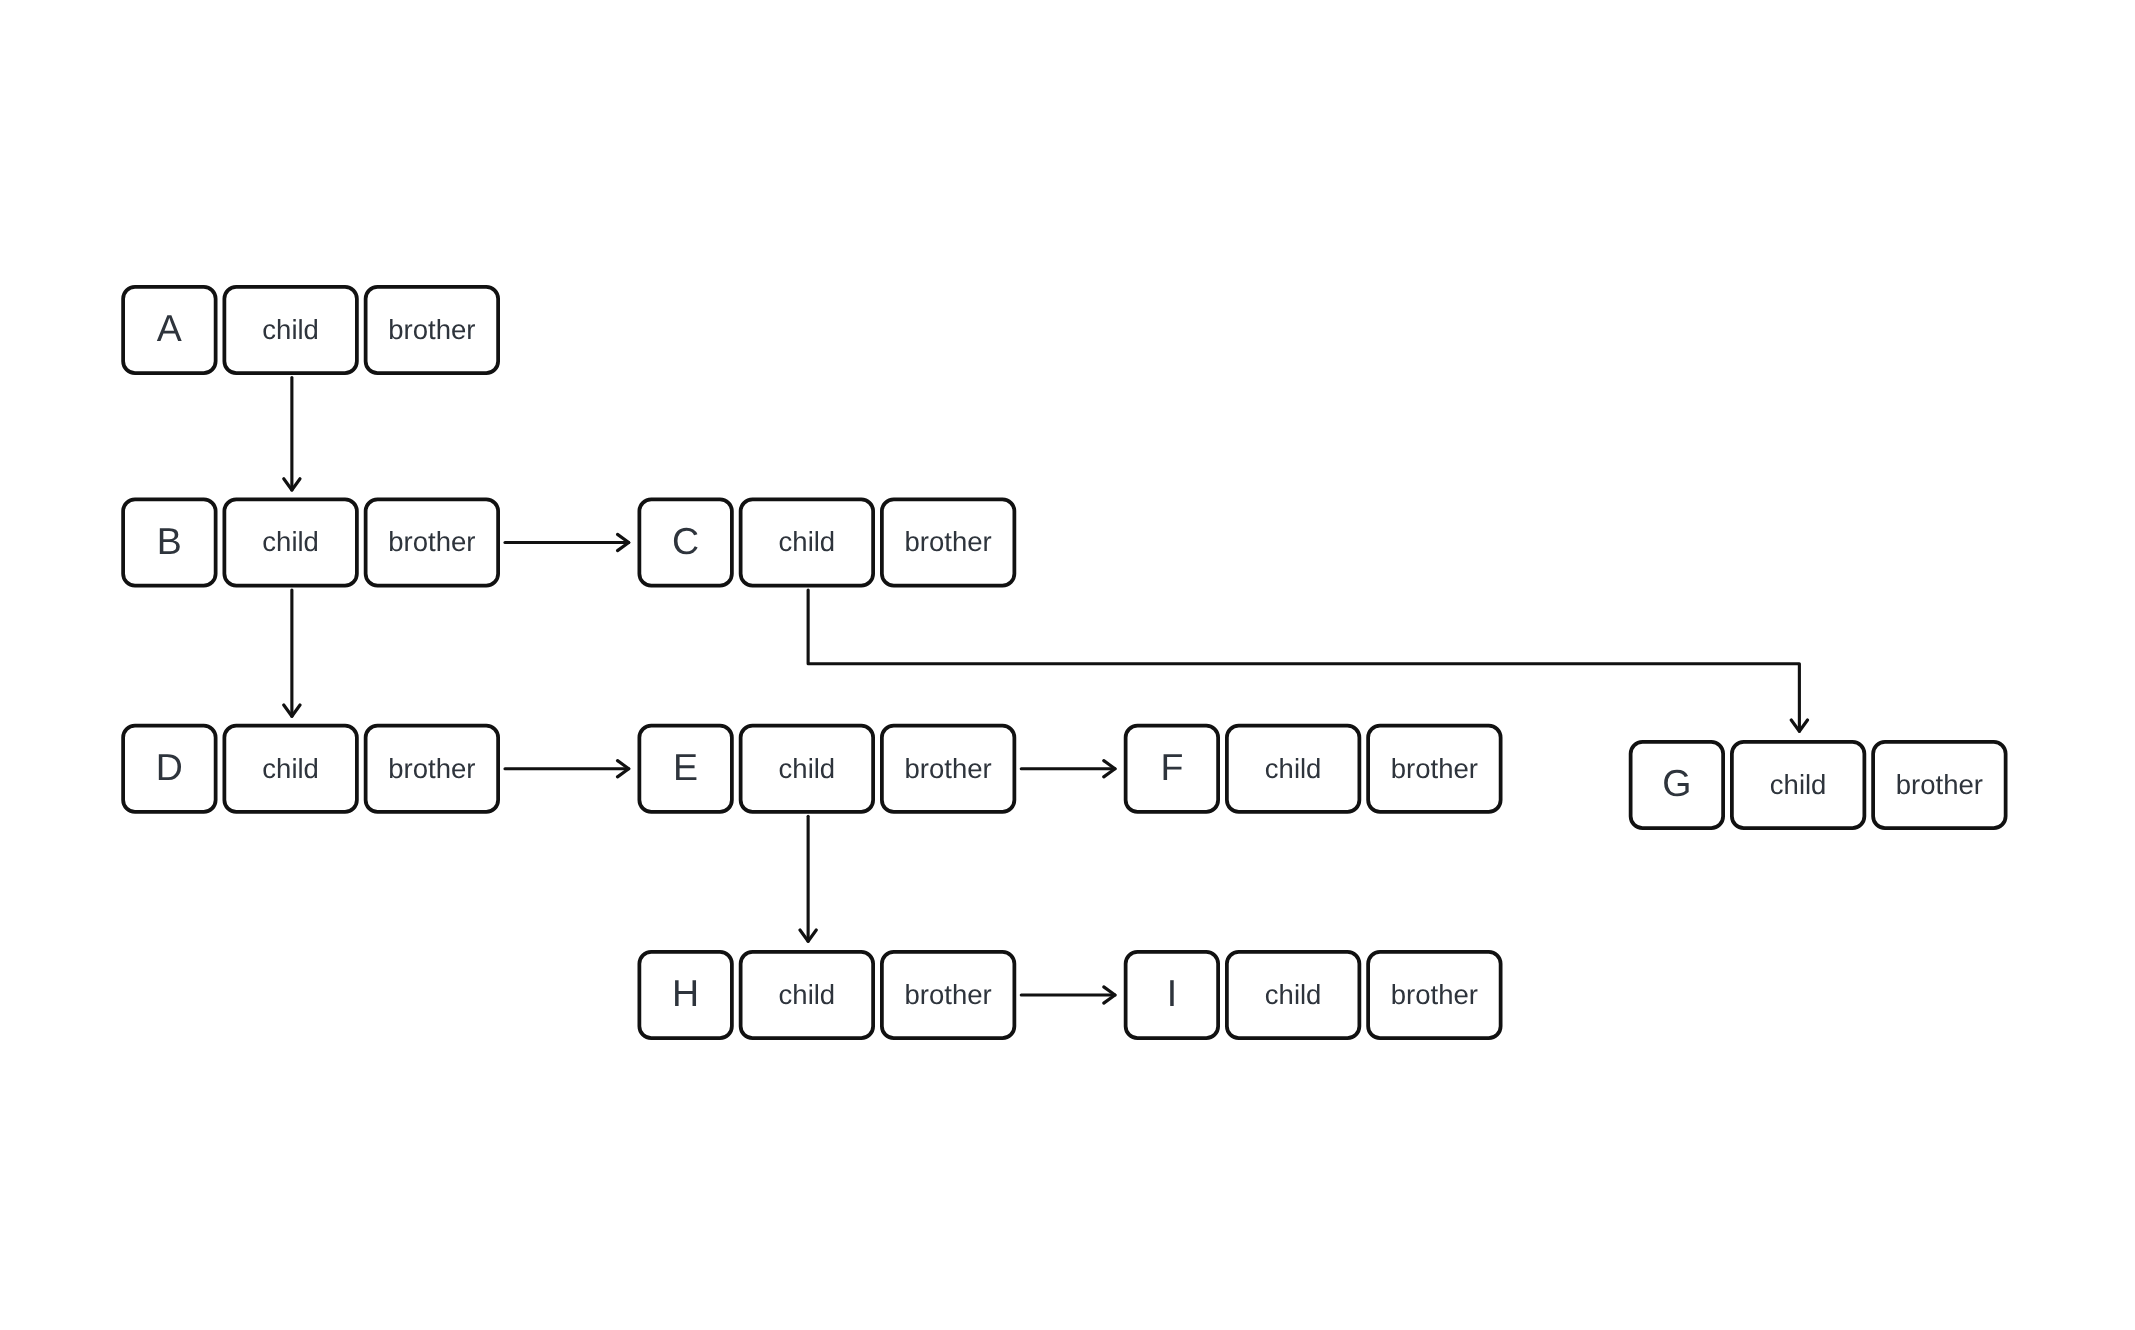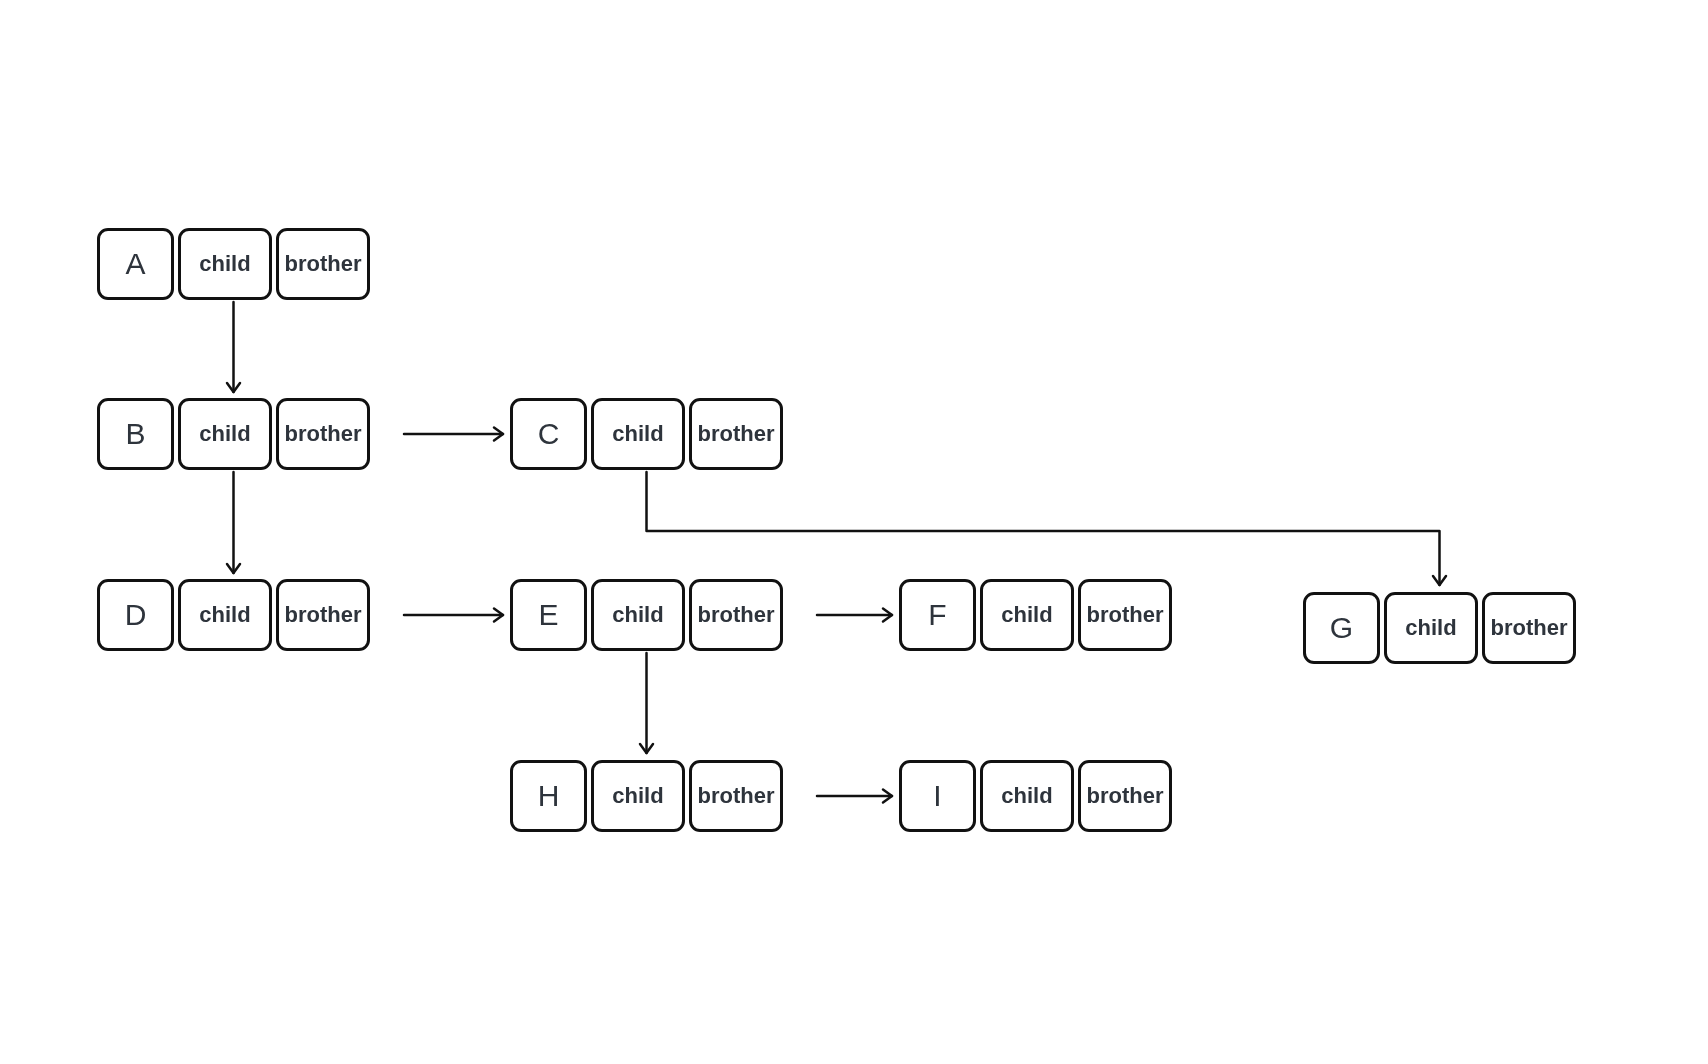--- a/index.html
+++ b/index.html
@@ -29,23 +29,22 @@
     display: flex;
     align-items: center;
     justify-content: center;
     color: #2e343c;
   }
   .box.key {
     width: 77px;
     font-size: 30px;
   }
   .box.slot {
-    width: 94px;
+    width: 109px;
     font-size: 22px;
-    font-weight: bold;
   }
   #arrows {
     position: absolute;
     left: 0;
     top: 0;
     width: 1708px;
     height: 1064px;
     pointer-events: none;
   }
   #arrows path, #arrows polyline {

